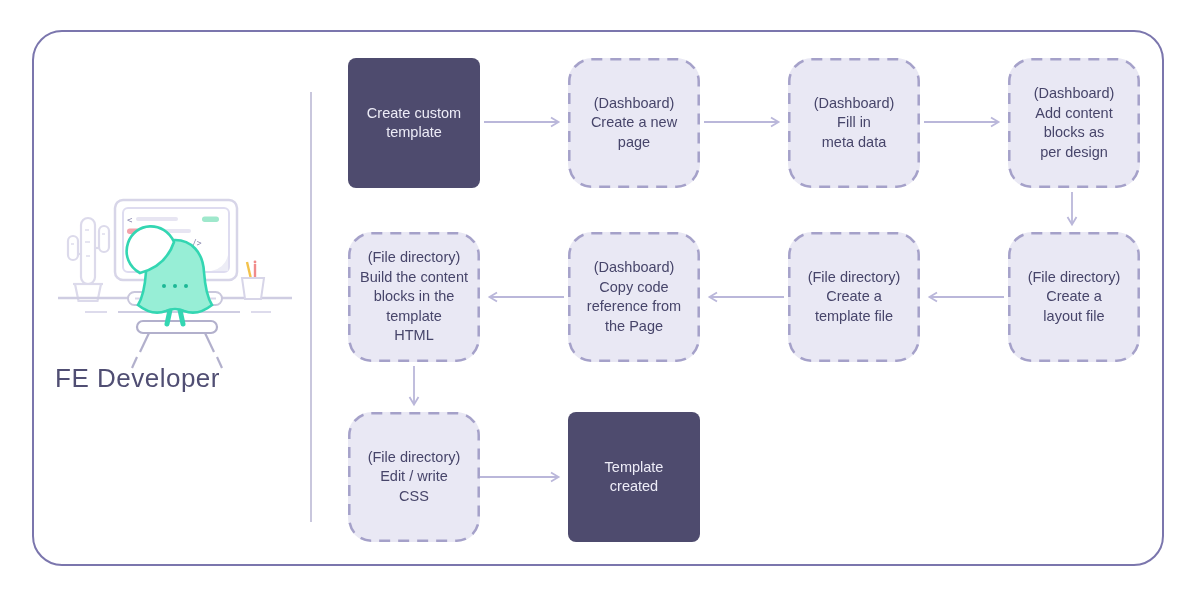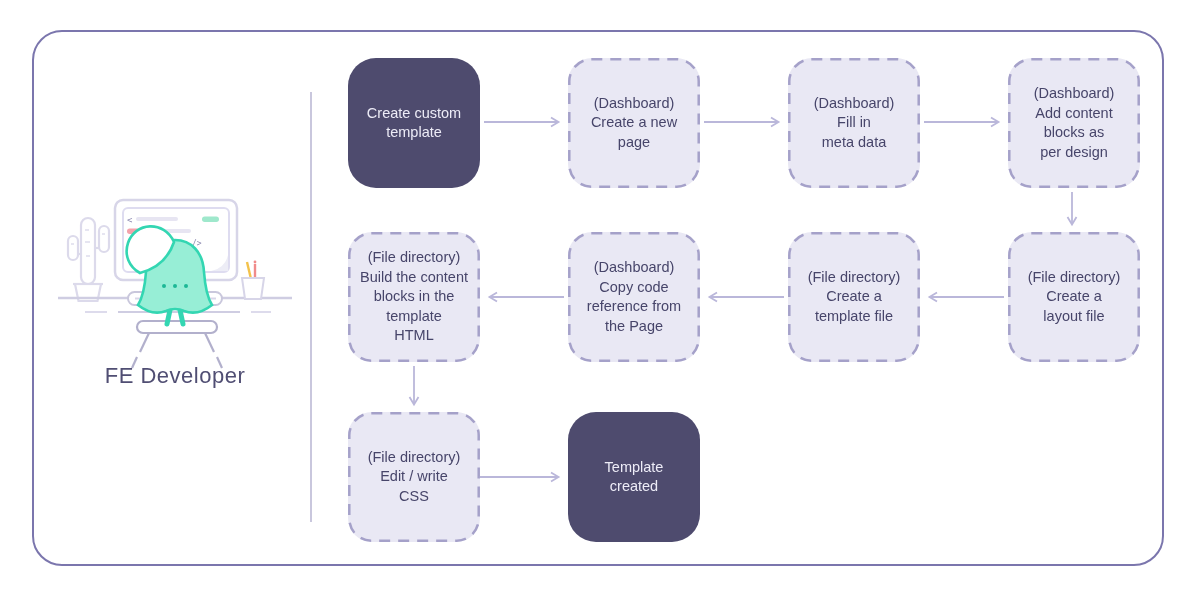--- a/index.html
+++ b/index.html
@@ -31,22 +31,22 @@
   .illustration {
     position:absolute;
     left:55px; top:190px;
     width:240px; height:185px;
   }
 
   .persona-label {
     position:absolute;
     left:55px; top:363px;
     width:240px;
-    text-align:center;
-    font-size:22px;
+    text-align:left;
+    font-size:26px;
     letter-spacing:0.5px;
     color:#504e73;
   }
 
   .arrows {
     position:absolute;
     left:0; top:0;
     width:1201px; height:601px;
     pointer-events:none;
   }
@@ -60,21 +60,21 @@
   .flowbox .boxlabel {
     position:relative;
     white-space:pre-line;
     font-size:14.5px;
     line-height:19.5px;
     z-index:2;
     width:100%;
   }
   .flowbox.solid {
     background:#4e4b6e;
-    border-radius:28px;
+    border-radius:8px;
     color:#edecf7;
   }
   .flowbox.dashed {
     background:#e9e8f4;
     border-radius:24px;
     color:#47456a;
   }
   .flowbox .dash {
     position:absolute;
     left:0; top:0;

